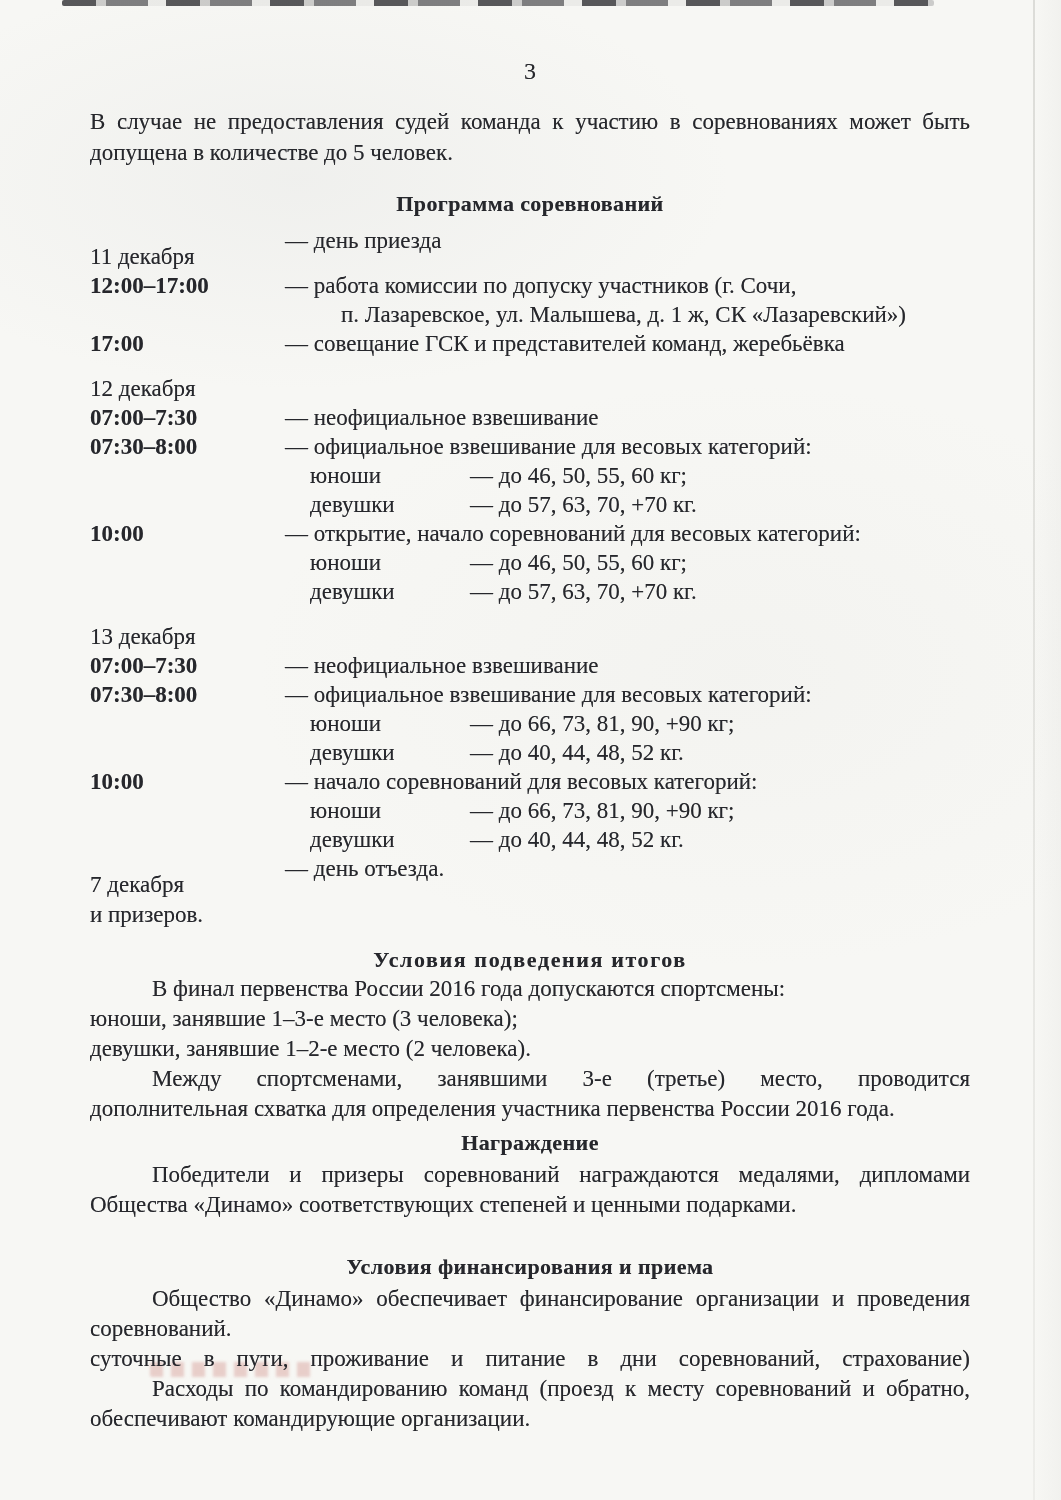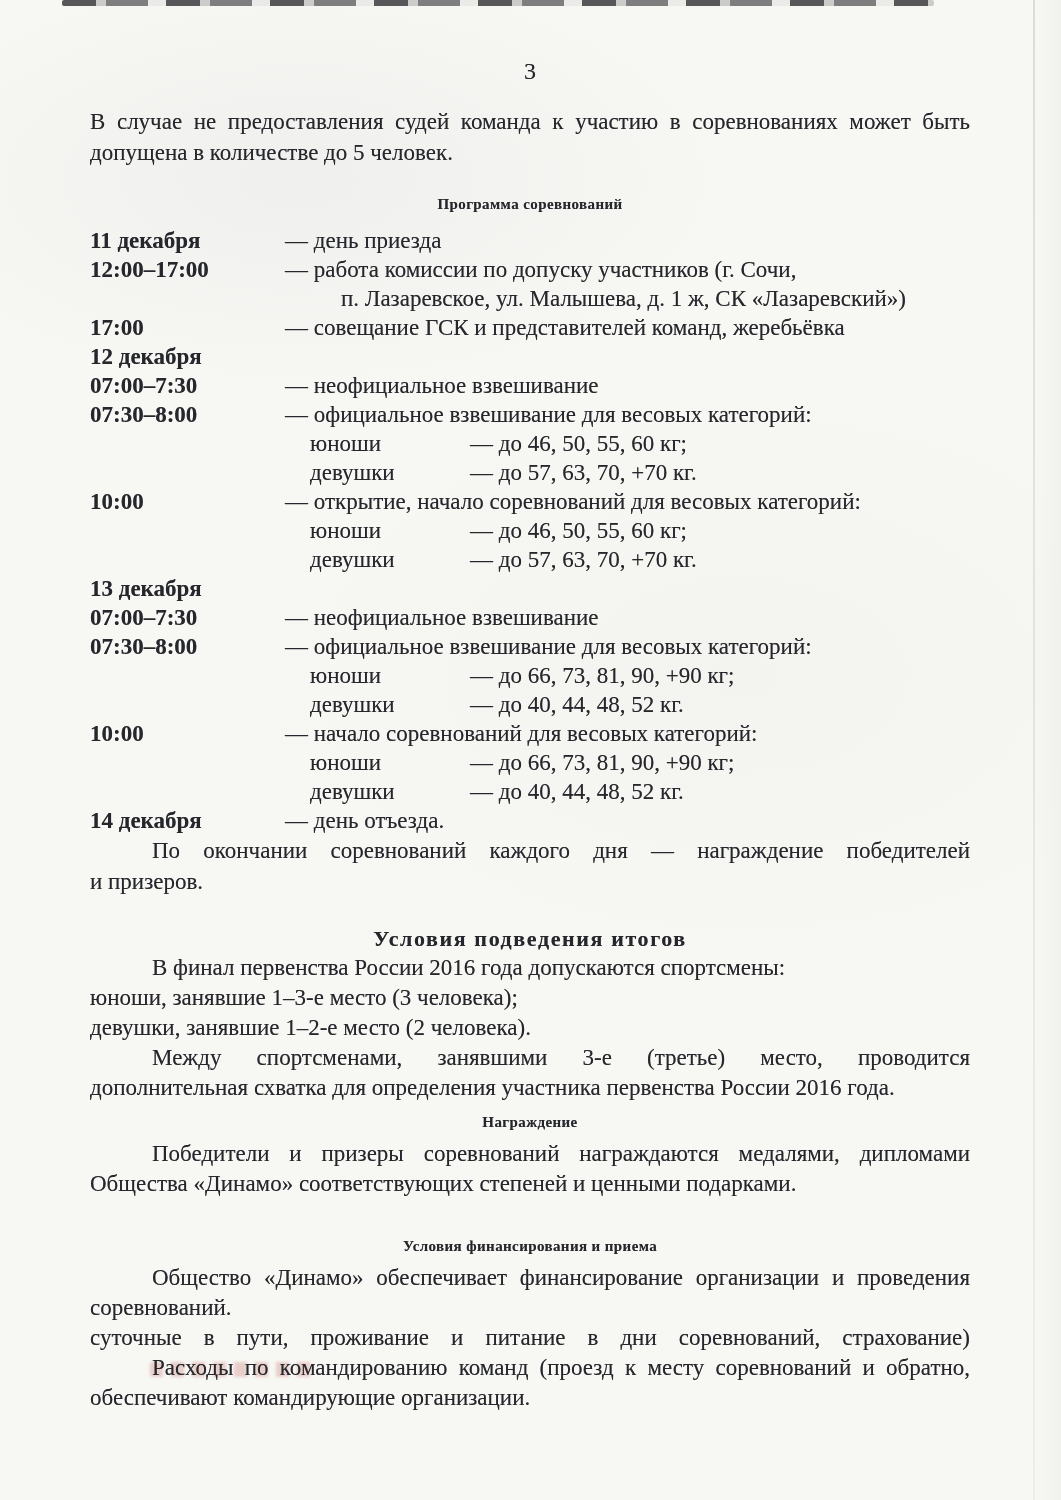--- a/index.html
+++ b/index.html
@@ -39,37 +39,37 @@
 
   .content{ position:absolute; left:90px; width:880px; top:0; }
 
   .pagenum{ margin-top:56px; text-align:center; font-size:24px; line-height:30px; }
 
   .para{ font-size:23px; line-height:31px; }
   .jl      { display:block; text-align:justify; text-align-last:justify; }
   .jl-last { display:block; text-align:left; }
   .ind     { padding-left:62px; }
 
-  .sec-title{ text-align:center; font-weight:bold; font-size:15px; line-height:28px; letter-spacing:.4px; }
+  .sec-title{ text-align:center; font-weight:bold; font-size:22px; line-height:28px; letter-spacing:.4px; }
   .sec-title.spread{ letter-spacing:1.6px; font-size:22px; }
 
   .program-title{ margin-top:22px; }
   .program{ margin-top:8px; font-size:23px; }
   .row{ display:flex; line-height:29px; }
   .time{ flex:none; width:195px;font-weight:bold; }
-  .time.date{ font-weight:bold; }
+  .time.date{ font-weight:normal;margin-top:16px; }
   .desc{ flex:1; }
   .desc.cont{ padding-left:56px; }
   .subspacer{ flex:none; width:220px; }
   .sublabel{ flex:none; width:160px; }
 
   .closing{ margin-top:0; }
   .sp30{ line-height:30px; }
 
-  .mt-results{ margin-top:28px;text-align:center; }
+  .mt-results{ margin-top:16px;text-align:center; }
   .mt-awards { margin-top:5px; }
   .mt-fin    { margin-top:33px; }
   .after-title{ margin-top:3px; }
 </style>
 </head>
 <body>
 
 <div class="page">
   <div class="top-noise"></div>
   <div class="edge-line"></div>
@@ -170,27 +170,26 @@
         <span class="subspacer"></span>
         <span class="sublabel">юноши</span>
         <span class="desc">— до 66, 73, 81, 90, +90 кг;</span>
       </div>
       <div class="row">
         <span class="subspacer"></span>
         <span class="sublabel">девушки</span>
         <span class="desc">— до 40, 44, 48, 52 кг.</span>
       </div>
       <div class="row">
-        <span class="time date">14 декабря</span>
+        <span class="time date">7 декабря</span>
         <span class="desc">— день отъезда.</span>
       </div>
     </div>
 
     <div class="para closing">
-      <span class="jl ind">По окончании соревнований каждого дня — награждение победителей</span>
       <span class="jl-last">и призеров.</span>
     </div>
 
     <div class="sec-title spread mt-results">Условия подведения итогов</div>
     <div class="para sp30">
       <span class="jl-last ind">В финал первенства России 2016 года допускаются спортсмены:</span>
     </div>
     <div class="para sp30">
       <span class="jl-last">юноши, занявшие 1–3-е место (3 человека);</span>
     </div>

